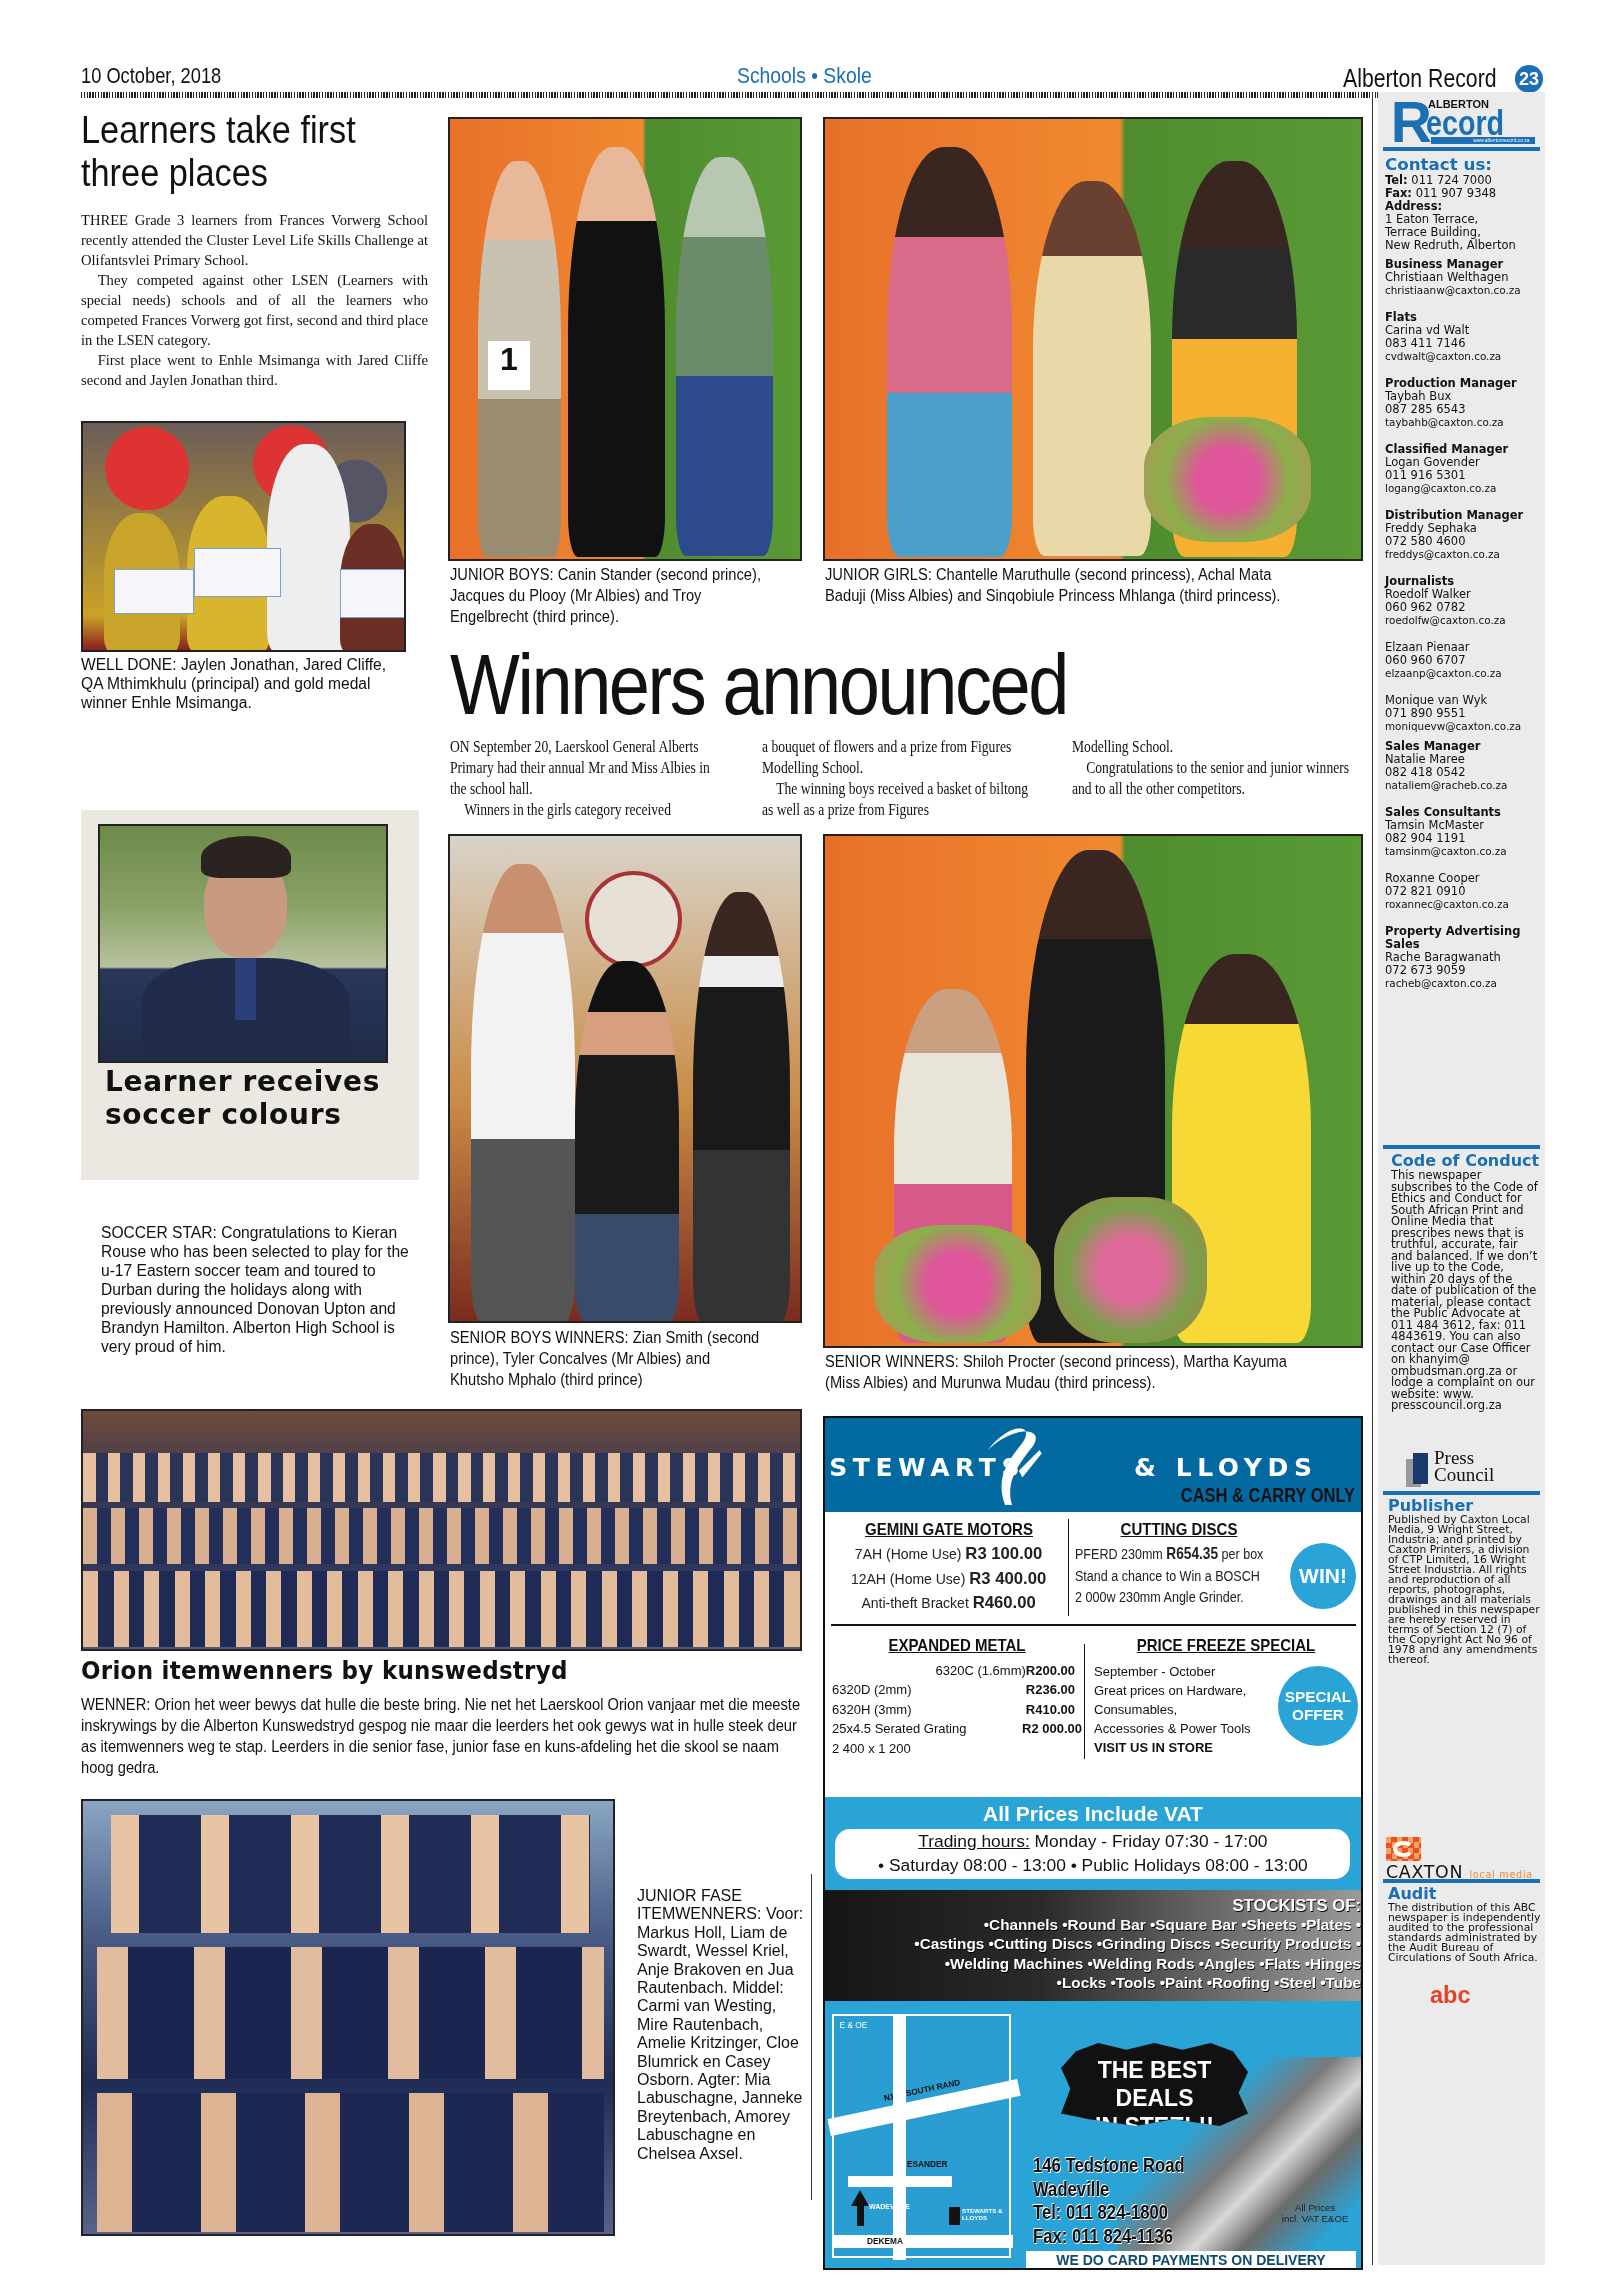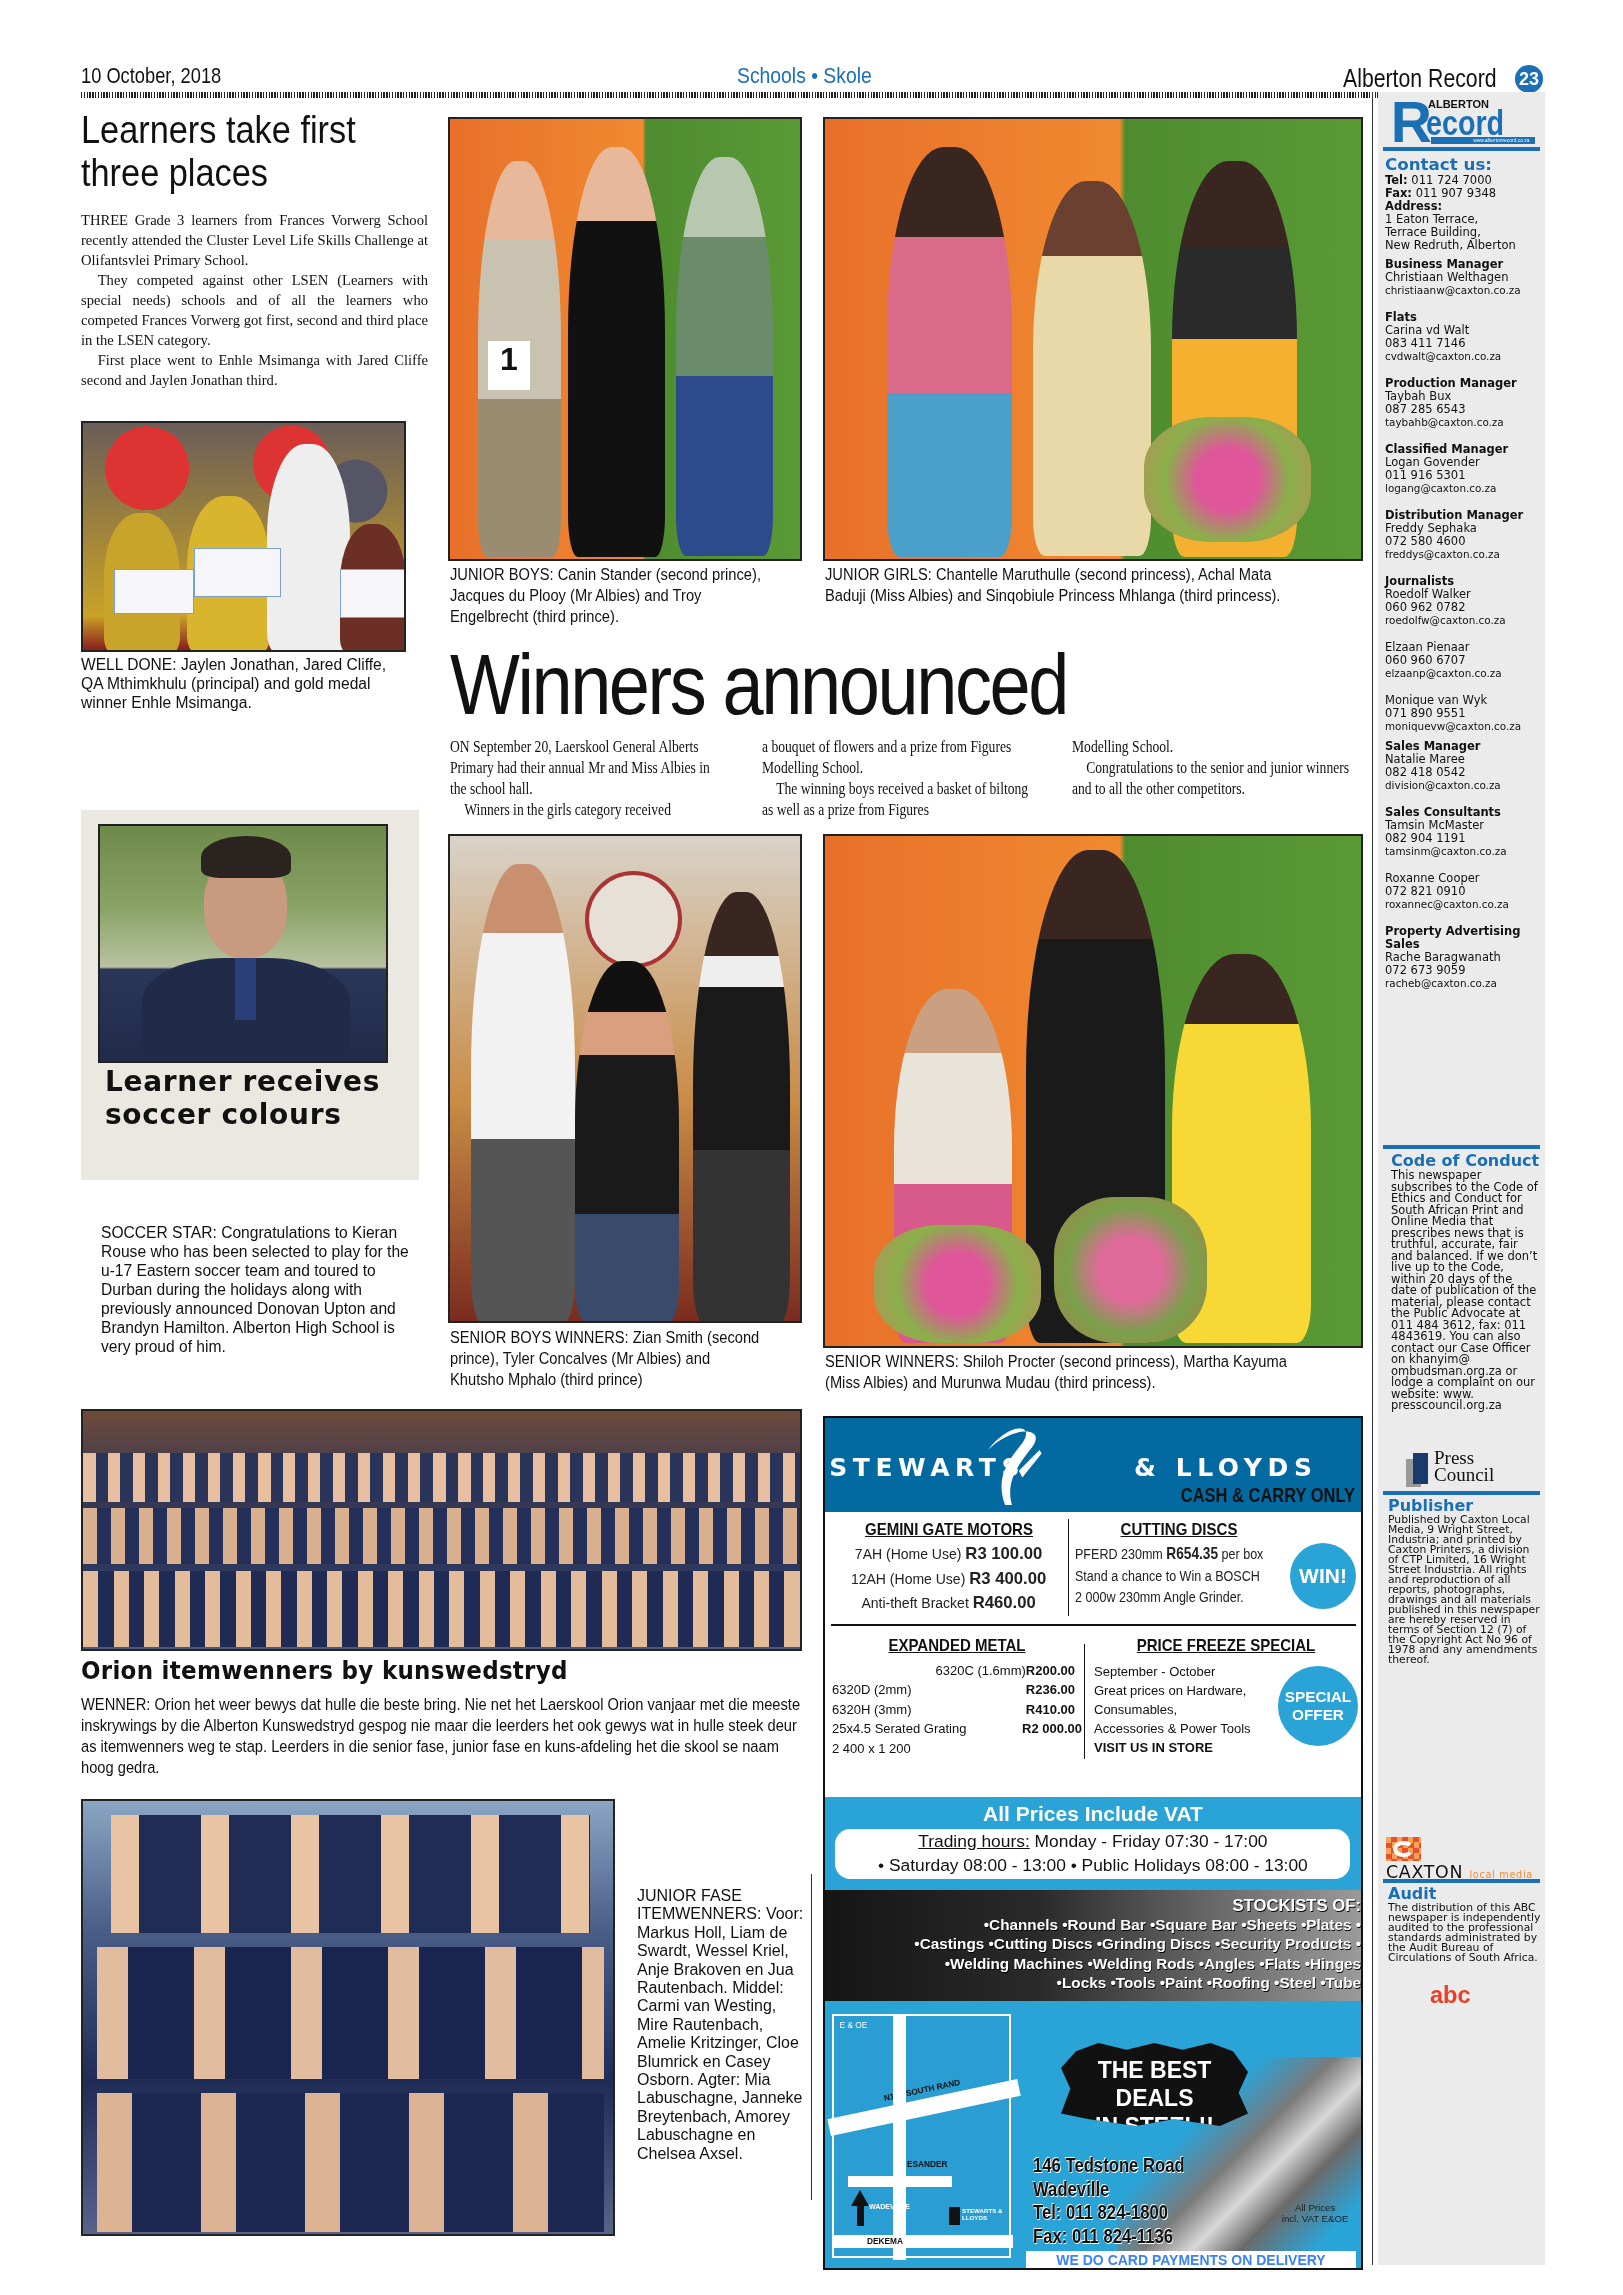--- a/index.html
+++ b/index.html
@@ -67,21 +67,21 @@
   .ad-vat { position: absolute; left: 0; top: 378px; width: 100%; height: 35px; color: #fff; font-weight: bold; font-size: 21px; text-align: center; line-height: 35px; }
   .ad-hours { position: absolute; left: 10.4px; top: 411px; width: 515px; height: 50px; background: #fff; border-radius: 15.3px; font-size: 17.4px; text-align: center; line-height: 23.6px; padding-top: 1.4px; }
   .ad-stock { position: absolute; left: 0; top: 472px; width: 100%; height: 111px; background: linear-gradient(90deg, #151515 0%, #2a2a2a 40%, #6d6d6d 75%, #9a9a9a 100%); color: #fff; text-align: right; font-weight: bold; font-size: 15.3px; line-height: 19.4px; padding-top: 5.6px; text-shadow: 0.7px 0.7px 0 #000; }
   .ad-map { position: absolute; left: 7px; top: 596px; width: 179px; height: 244px; border: 2.1px solid #fff; background: #2a9ed2; }
   .ad-road { position: absolute; background: #fff; }
   .ad-maplabel { position: absolute; font-size: 8.3px; font-weight: bold; color: #111; }
   .ad-deals { position: absolute; left: 236px; top: 625px; width: 187px; height: 83px; background: #111; color: #fff; font-weight: bold; font-size: 23px; text-align: center; line-height: 28px; padding-top: 12.5px; clip-path: polygon(8% 10%, 20% 0, 35% 8%, 50% 0, 65% 8%, 80% 0, 92% 10%, 100% 35%, 95% 60%, 100% 85%, 85% 100%, 60% 92%, 40% 100%, 15% 92%, 0 85%, 5% 55%, 0 30%); }
   .ad-contact { position: absolute; left: 208px; top: 736px; font-weight: bold; font-size: 19.4px; line-height: 23.6px; color: #111; text-shadow: 0.7px 0.7px 0 #fff, -0.7px -0.7px 0 #fff; transform: scaleX(0.86); transform-origin: left; }
   .ad-pipe { position: absolute; left: 292px; top: 639px; width: 278px; height: 208px; background: linear-gradient(135deg, transparent 30%, #7a7a7a 45%, #d8d8d8 55%, #6b6b6b 65%, transparent 80%); }
   .ad-incl { position: absolute; right: 12.5px; top: 784px; font-size: 9.7px; text-align: center; color: #222; }
-  .ad-card { position: absolute; left: 201px; top: 833px; width: 330px; height: 19.4px; background: #fff; color: #3b82f6; font-weight: bold; font-size: 14px; text-align: center; line-height: 19.4px; }
+  .ad-card { position: absolute; left: 201px; top: 833px; width: 330px; height: 19.4px; background: #fff; color: #0c4a6e; font-weight: bold; font-size: 14px; text-align: center; line-height: 19.4px; }
 </style>
 </head>
 <body>
 
 <div class="abs hdr-date">10 October, 2018</div>
 <div class="abs hdr-section">Schools • Skole</div>
 <div class="abs hdr-paper">Alberton Record</div>
 <div class="abs hdr-page">23</div>
 <div class="abs hdr-rule"></div>
 
@@ -363,21 +363,21 @@
   <div style="height:7px;"></div>
   <div class="sb-block">
     <div class="sb-text">Monique van Wyk</div>
     <div class="sb-text">071 890 9551</div>
     <div class="sb-text sb-small">moniquevw@caxton.co.za</div>
   </div>
   <div class="sb-block">
     <div class="sb-text"><b>Sales Manager</b></div>
     <div class="sb-text">Natalie Maree</div>
     <div class="sb-text">082 418 0542</div>
-    <div class="sb-text sb-small">division@caxton.co.za</div>
+    <div class="sb-text sb-small">nataliem@racheb.co.za</div>
   </div>
   <div style="height:7px;"></div>
   <div class="sb-block">
     <div class="sb-text"><b>Sales Consultants</b></div>
     <div class="sb-text">Tamsin McMaster</div>
     <div class="sb-text">082 904 1191</div>
     <div class="sb-text sb-small">tamsinm@caxton.co.za</div>
   </div>
   <div style="height:7px;"></div>
   <div class="sb-block">

